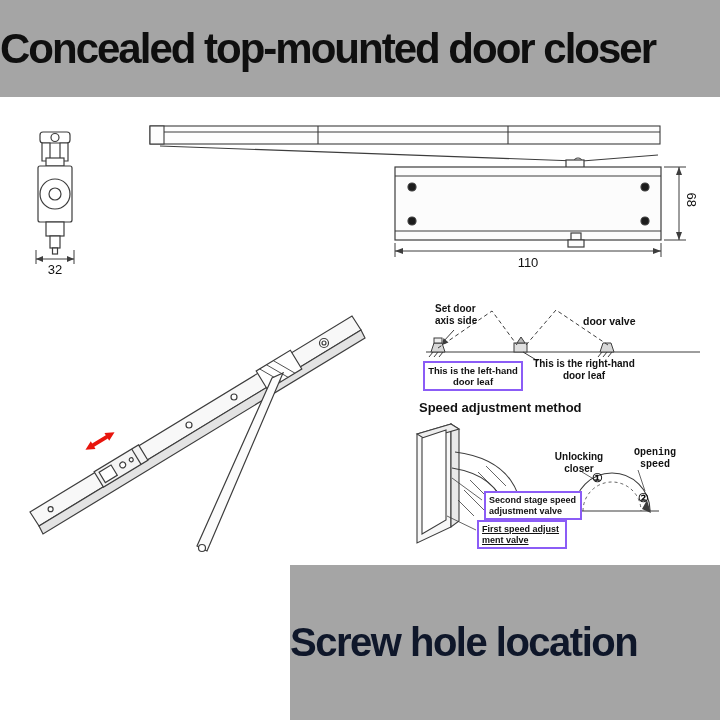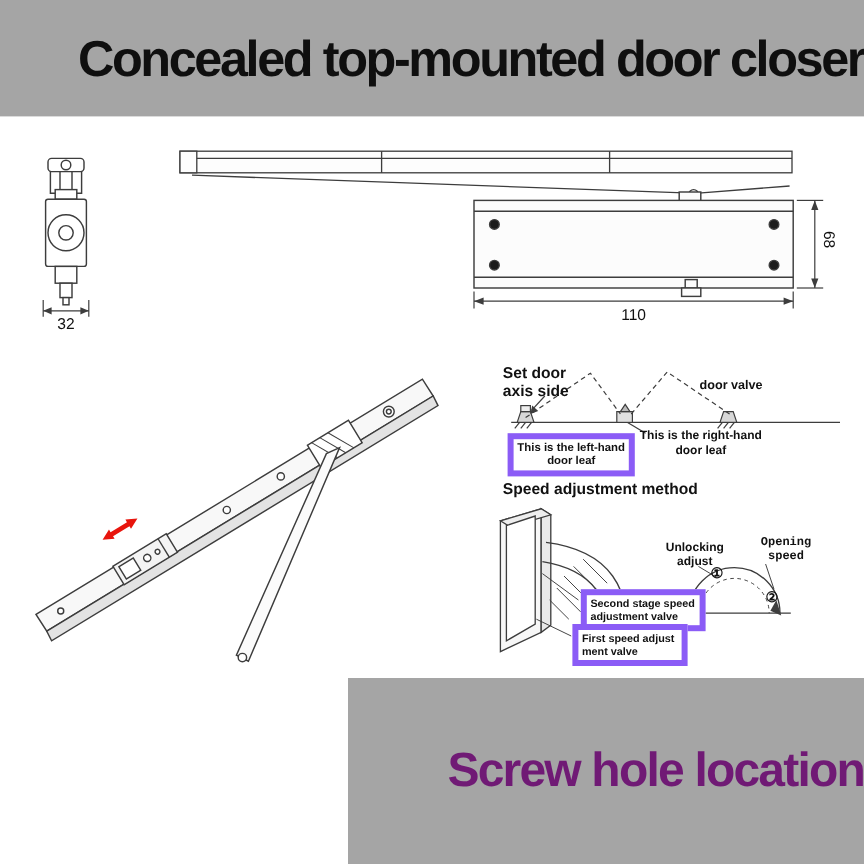--- a/index.html
+++ b/index.html
@@ -1,26 +1,26 @@
 <!DOCTYPE html>
 <html><head>
 <meta charset="utf-8">
 <style>
   html,body{margin:0;padding:0;background:#fff;}
   #canvas{position:relative;width:720px;height:720px;overflow:hidden;background:#fff;
           font-family:"Liberation Sans",sans-serif;}
-  .banner{position:absolute;background:#a5a5a5;display:flex;align-items:center;justify-content:flex-end;}
+  .banner{position:absolute;background:#a5a5a5;display:flex;align-items:center;justify-content:flex-start;}
   #top-banner{left:0;top:0;width:720px;height:97px;}
   #top-banner .banner-text{font-size:42px;font-weight:bold;letter-spacing:-2px;color:#0f0f0f;white-space:nowrap;}
   #bottom-banner{left:290px;top:565px;width:430px;height:155px;}
-  #bottom-banner .banner-text{font-size:40px;font-weight:bold;letter-spacing:-1.5px;color:#701a75;white-space:nowrap;}
+  #bottom-banner .banner-text{font-size:40px;font-weight:bold;letter-spacing:-1.5px;color:#0f172a;white-space:nowrap;}
   svg#art{position:absolute;left:0;top:0;z-index:1;}
   .lbl{position:absolute;z-index:2;color:#111;font-weight:bold;white-space:pre-line;line-height:1.18;}
   .dim{font-weight:normal;font-size:13px;text-align:center;}
-  .boxed{border:5px solid #8b5cf6;background:#fff;padding:2px 3px;}
+  .boxed{border:2px solid #8b5cf6;background:#fff;padding:2px 3px;}
   .ctr{text-align:center;}
 </style>
 </head>
 <body>
 
 <div id="canvas">
 
   <svg id="art" width="720" height="720" viewBox="0 0 720 720">
 
     <g stroke="#3d3d3d" stroke-width="1.2" fill="#fff">
@@ -156,33 +156,33 @@
     <div class="banner-text">Concealed top-mounted door closer</div>
   </div>
   <div class="banner" id="bottom-banner">
     <div class="banner-text">Screw hole location</div>
   </div>
 
   <div class="lbl dim" style="left:40px;top:262px;width:30px;text-align:center;">32</div>
   <div class="lbl dim" style="left:500px;top:255px;width:56px;">110</div>
   <div class="lbl dim" style="left:676px;top:192px;width:30px;transform:rotate(90deg);">68</div>
 
-  <div class="lbl" style="left:419px;top:303px;width:60px;font-size:13px;">Set door
+  <div class="lbl" style="left:435px;top:303px;width:60px;font-size:10px;">Set door
 axis side</div>
   <div class="lbl" style="left:583px;top:315px;width:60px;font-size:10.5px;">door valve</div>
   <div class="lbl boxed ctr" style="left:423px;top:361px;width:90px;font-size:9.5px;">This is the left-hand
 door leaf</div>
   <div class="lbl ctr" style="left:516px;top:358px;width:136px;font-size:10px;">This is the right-hand
 door leaf</div>
 
   <div class="lbl boxed" style="left:484px;top:491px;width:88px;font-size:9px;">Second stage speed
 adjustment valve</div>
   <div class="lbl" style="left:419px;top:400px;font-size:13px;">Speed adjustment method</div>
-  <div class="lbl boxed" style="left:477px;top:520px;width:80px;font-size:9px;">First speed adjust
+  <div class="lbl boxed" style="left:477px;top:520px;width:80px;font-size:9px;text-decoration:underline;">First speed adjust
 ment valve</div>
   <div class="lbl ctr" style="left:551px;top:451px;width:56px;font-size:10px;">Unlocking
-adjust</div>
+closer</div>
   <div class="lbl ctr" style="left:628px;top:447px;width:54px;font-size:10px;font-family:Liberation Mono, monospace;">Opening
 speed</div>
   <div class="lbl" style="left:592px;top:471px;font-size:12px;">①</div>
   <div class="lbl" style="left:638px;top:491px;font-size:12px;">②</div>
 
 </div>
 
 </body></html>

